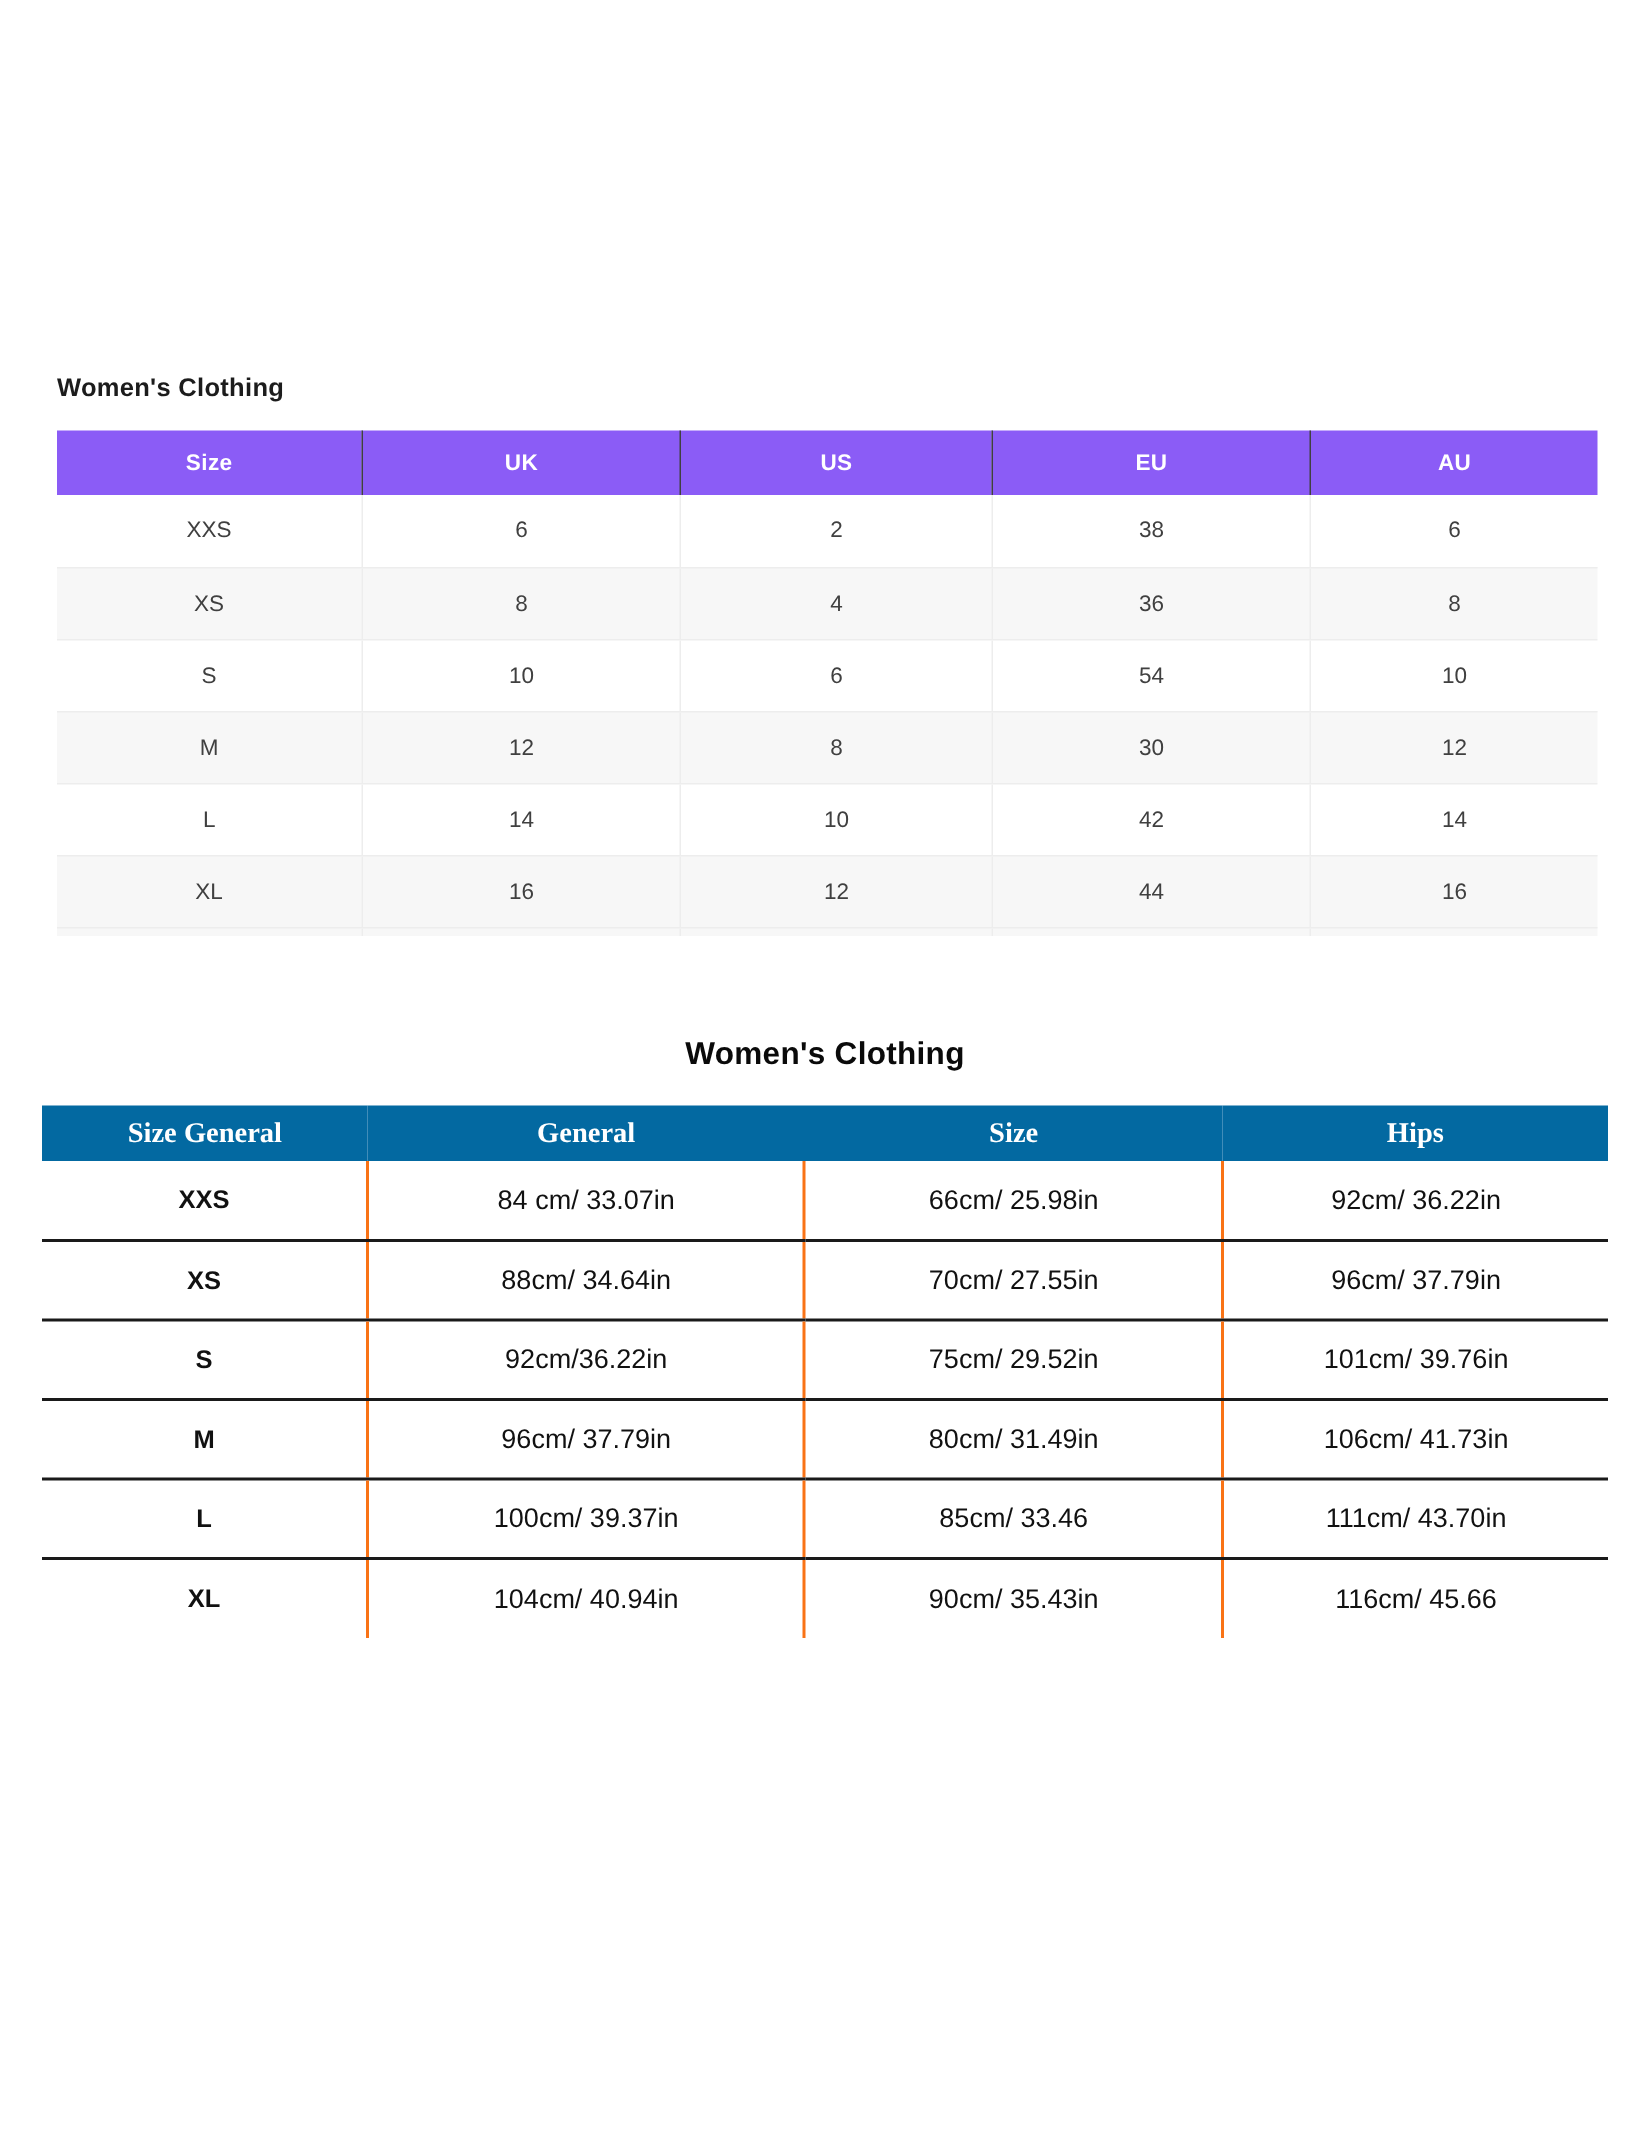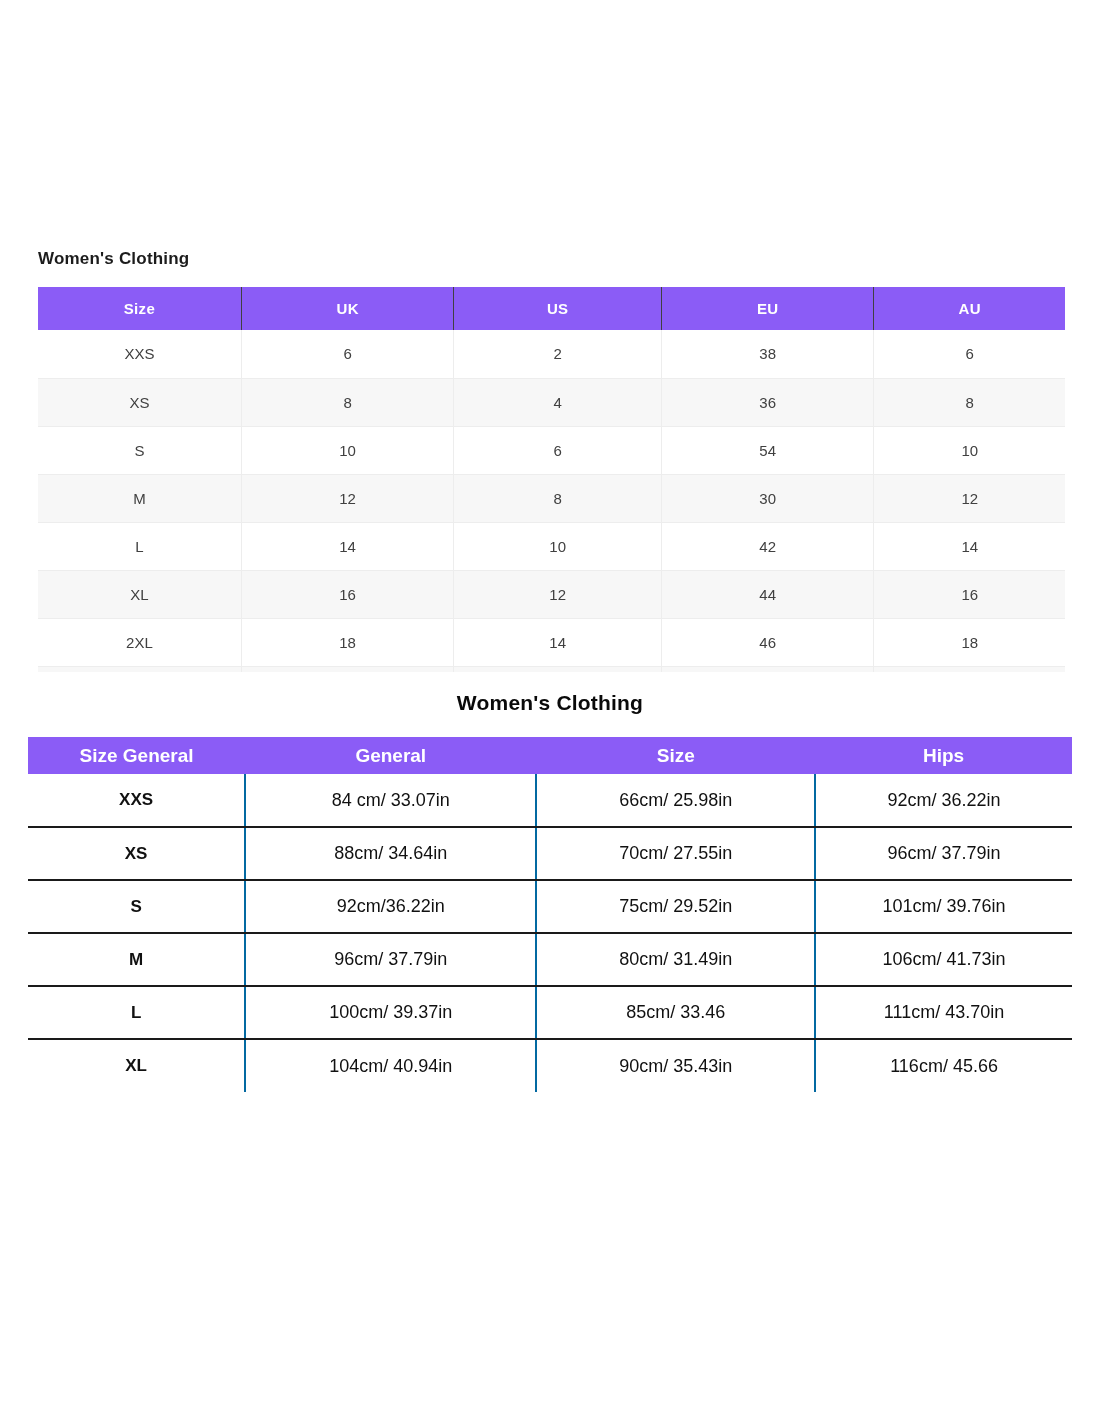--- a/index.html
+++ b/index.html
@@ -36,29 +36,29 @@
   .title2 {
     position:absolute; left:0; top:691px; width:1100px; text-align:center;
     font-size:21px; font-weight:700; color:#0a0a0a; letter-spacing:0.2px;
   }
   table.t2 {
     position:absolute; left:28px; top:737px; width:1044px;
     border-collapse:collapse; table-layout:fixed;
   }
   .t2 col.c1{width:20.8%} .t2 col.c2{width:27.9%} .t2 col.c3{width:26.7%} .t2 col.c4{width:24.6%}
   .t2 thead th {
-    background:#8b5cf6; color:#ffffff; height:37px;
-    font-size:19px; font-weight:700; vertical-align:middle;
+    background:#0369a1; color:#ffffff; height:37px;
+    font-size:19px; font-weight:700; vertical-align:middle;font-family:Liberation Serif, serif;
   }
   .t2 tbody td {
     height:53px; text-align:center; vertical-align:middle;
     font-size:18px; color:#111111; background:#ffffff;
     border-bottom:2px solid #1a1a1a;
   }
-  .t2 tbody td + td { border-left:2px solid #0369a1; }
+  .t2 tbody td + td { border-left:2px solid #f97316; }
   .t2 tbody td:first-child { font-weight:700; font-size:17px; }
   .t2 tbody tr:last-child td { border-bottom:none; }
 </style>
 </head>
 <body>
 
 <div class="title1">Women's Clothing</div>
 
 <table class="t1">
   <colgroup>
@@ -112,27 +112,20 @@
         <td>10</td>
         <td>42</td>
         <td>14</td>
       </tr>
       <tr>
         <td>XL</td>
         <td>16</td>
         <td>12</td>
         <td>44</td>
         <td>16</td>
-      </tr>
-      <tr>
-        <td>2XL</td>
-        <td>18</td>
-        <td>14</td>
-        <td>46</td>
-        <td>18</td>
       </tr>
       <tr class="partial">
         <td></td>
         <td></td>
         <td></td>
         <td></td>
         <td></td>
       </tr>
     </tbody>
 </table>

